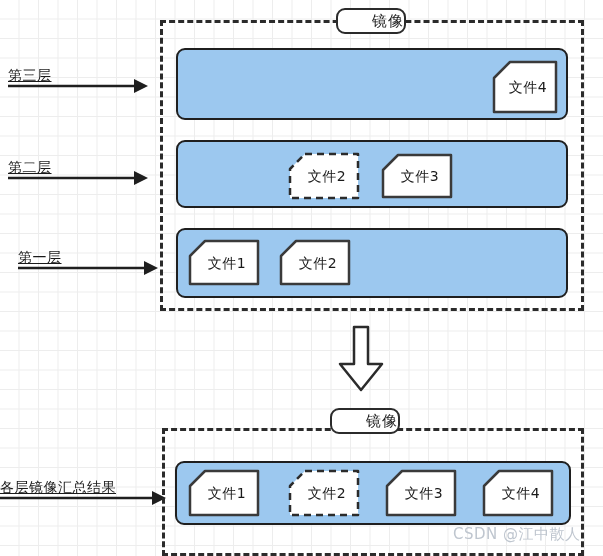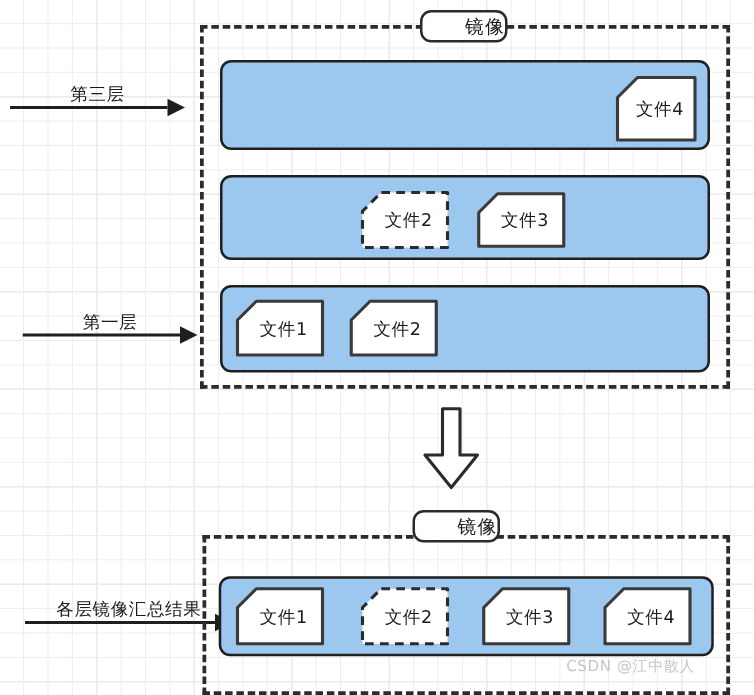--- a/index.html
+++ b/index.html
@@ -74,54 +74,62 @@
     letter-spacing: 0.5px;
     padding-left: 6px;
   }
 
   
   .harrow { position: absolute; }
   .harrow .hlabel {
     position: absolute;
     bottom: 9px;
     width: 100%;
-    text-align: center;
+    text-align: left;
     font-size: 14px;
     color: #1a1a1a;
     white-space: nowrap;
     letter-spacing: 0.5px;
+    text-decoration: underline;
   }
   .harrow svg { display: block; }
 
   
   .downarrow { position: absolute; }
 
   
   .watermark {
     position: absolute;
-    font-size: 12px;
+    font-size: 15px;
     color: #bfc6cf;
     white-space: nowrap;
     letter-spacing: 0.5px;
     pointer-events: none;
   }
 </style>
 </head>
 <body>
 
 <div id="canvas">
 
   <div class="harrow" style="left:8px; top:56px; width:140px; height:38px;">
     <span class="hlabel">第三层</span>
     <svg width="140" height="38" viewBox="0 0 140 38" aria-hidden="true">
       <line x1="0" y1="30" x2="126" y2="30" stroke="#1f1f1f" stroke-width="2.5"></line>
       <polygon points="126,23 140,30 126,37" fill="#1f1f1f"></polygon>
     </svg>
   </div>
 
+  <div class="harrow" style="left:8px; top:148px; width:140px; height:38px;">
+    <span class="hlabel">第二层</span>
+    <svg width="140" height="38" viewBox="0 0 140 38" aria-hidden="true">
+      <line x1="0" y1="30" x2="126" y2="30" stroke="#1f1f1f" stroke-width="2.5"></line>
+      <polygon points="126,23 140,30 126,37" fill="#1f1f1f"></polygon>
+    </svg>
+  </div>
 
   <div class="harrow" style="left:18px; top:238px; width:140px; height:38px;">
     <span class="hlabel">第一层</span>
     <svg width="140" height="38" viewBox="0 0 140 38" aria-hidden="true">
       <line x1="0" y1="30" x2="126" y2="30" stroke="#1f1f1f" stroke-width="2.5"></line>
       <polygon points="126,23 140,30 126,37" fill="#1f1f1f"></polygon>
     </svg>
   </div>
 
   <div class="img-box" style="left:160px; top:20px; width:424px; height:291px;"></div>
@@ -170,21 +178,21 @@
     </svg>
     <span class="flabel">文件2</span>
   </div>
 
   <div class="downarrow" style="left:337px; top:325px; width:48px; height:68px;">
     <svg width="48" height="68" viewBox="0 0 48 68">
       <path d="M 17 2 L 31 2 L 31 39 L 45 39 L 24 65 L 3 39 L 17 39 Z" fill="#ffffff" stroke="#2b2b2b" stroke-width="2.5" stroke-linejoin="round"></path>
     </svg>
   </div>
 
-  <div class="harrow" style="left:0px; top:468px; width:166px; height:38px;margin-left:20px;">
+  <div class="harrow" style="left:0px; top:468px; width:166px; height:38px;">
     <span class="hlabel">各层镜像汇总结果</span>
     <svg width="166" height="38" viewBox="0 0 166 38" aria-hidden="true">
       <line x1="0" y1="30" x2="152" y2="30" stroke="#1f1f1f" stroke-width="2.5"></line>
       <polygon points="152,23 166,30 152,37" fill="#1f1f1f"></polygon>
     </svg>
   </div>
 
   <div class="img-box" style="left:162px; top:428px; width:422px; height:128px;"></div>
 
   <div class="pill" style="left:330px; top:408px; width:70px; height:26px;">

